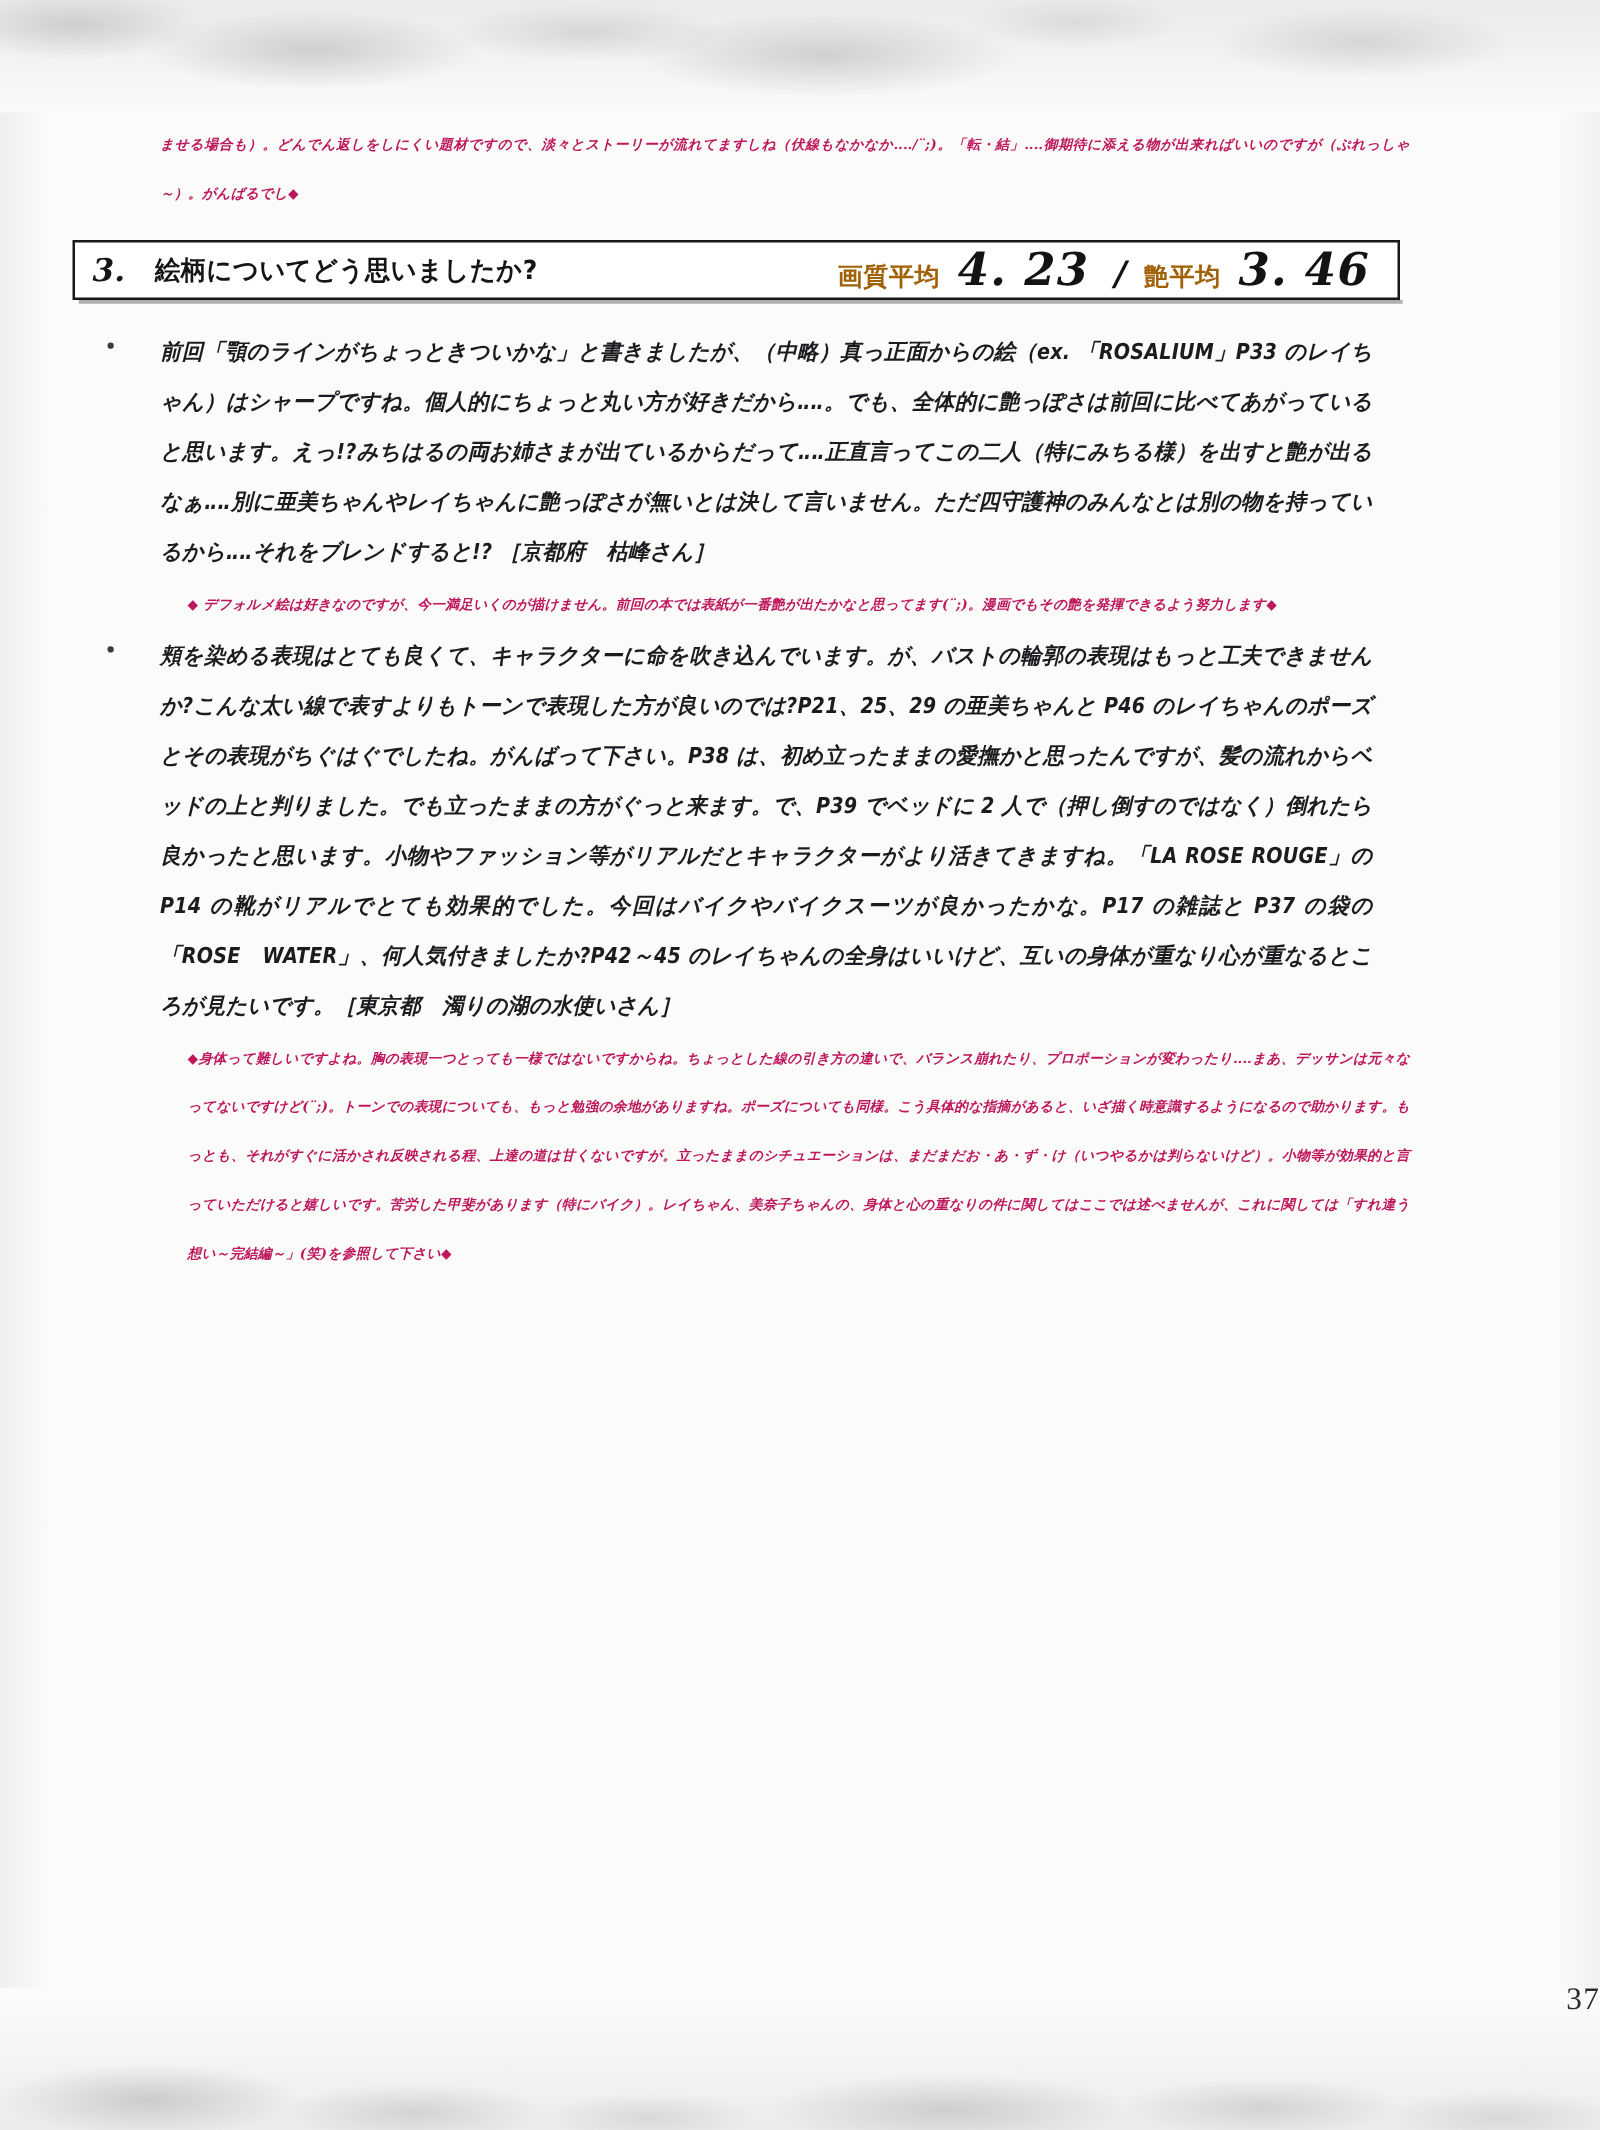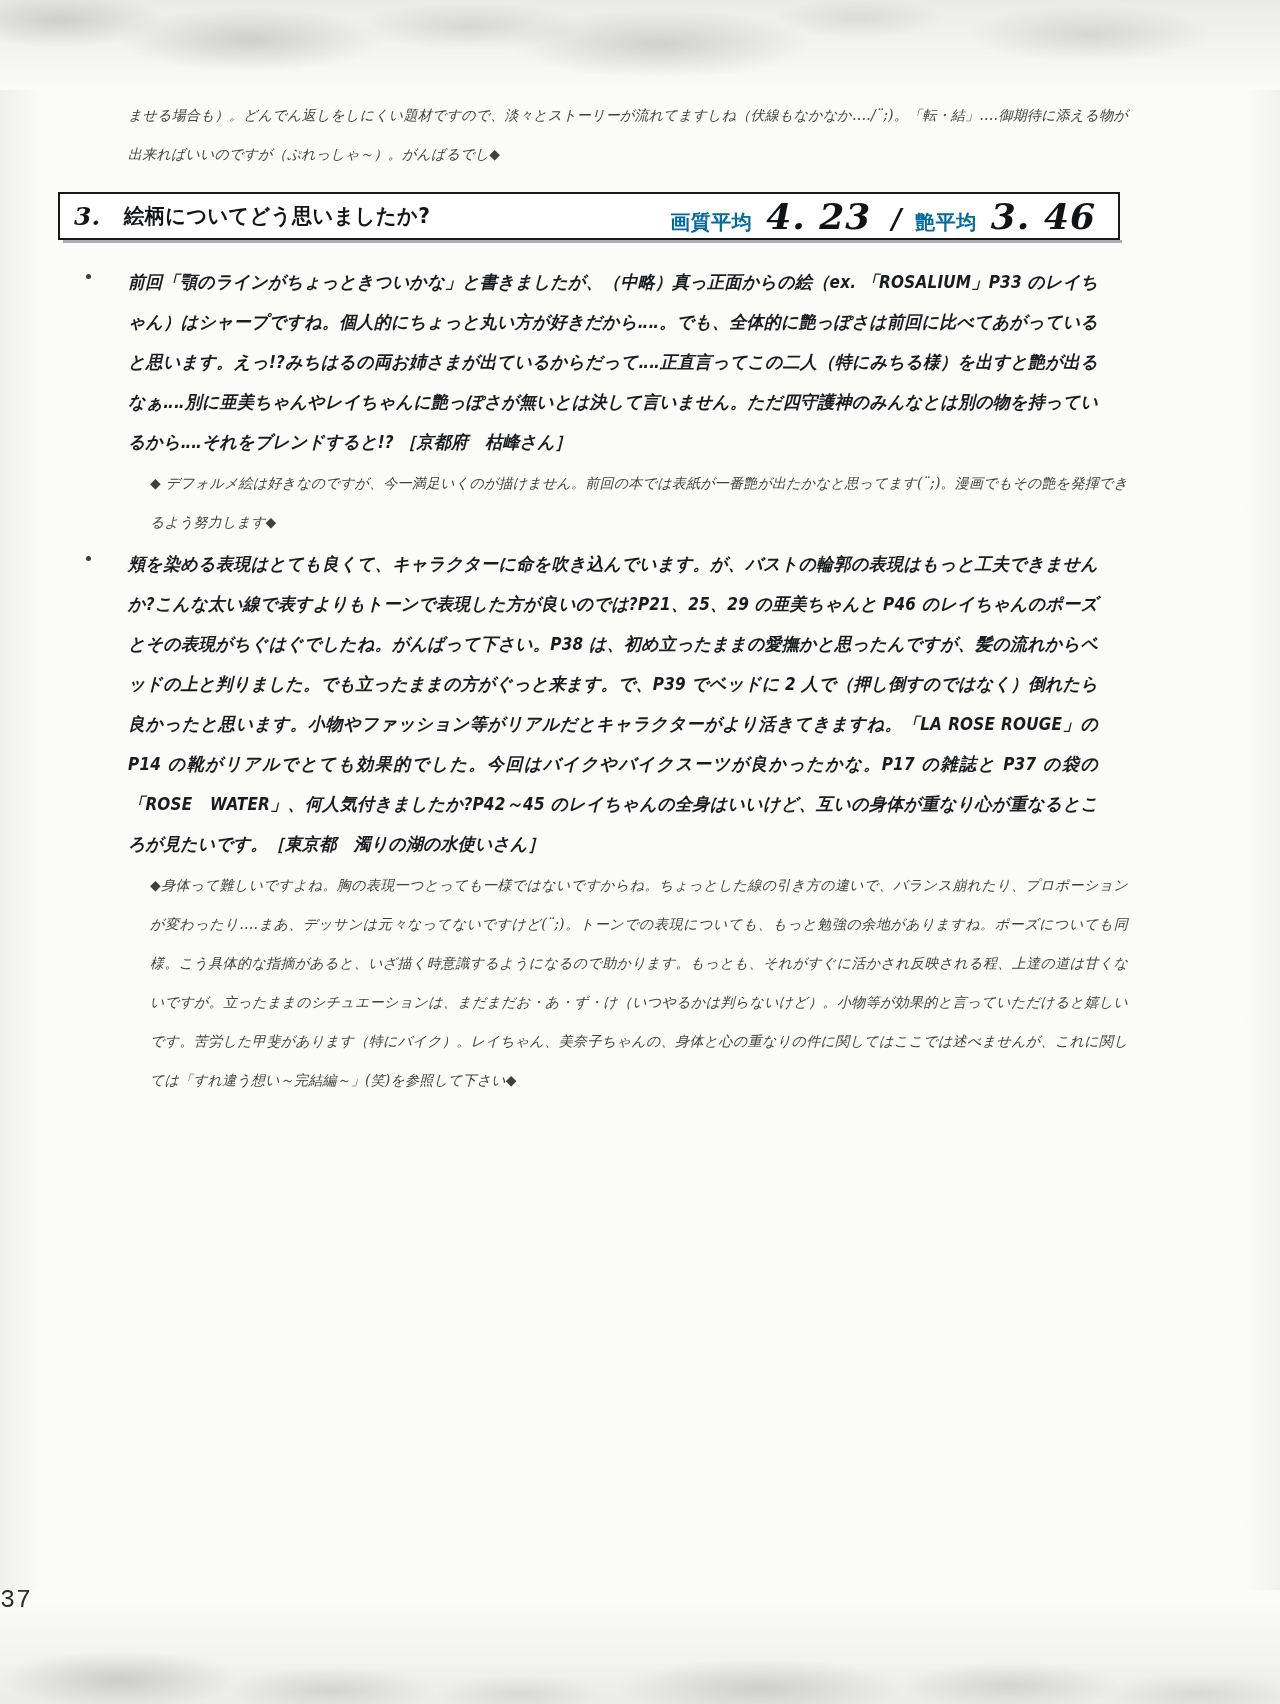--- a/index.html
+++ b/index.html
@@ -81,26 +81,26 @@
     font-family: "DejaVu Sans", "Liberation Sans", sans-serif;
     font-stretch: condensed;
     transform: scaleX(.97);
     transform-origin: left center;
     color: #1b1c1f;
     text-align: justify;
   }
 
   
   .reply-text {
-    font-size: 14px;
+    font-size: 11px;
     line-height: 39px;
     font-style: italic;
-    font-weight: 400;
-    font-family: "DejaVu Serif", "Liberation Serif", serif;
-    color: #404040;
+    font-weight: 700;
+    font-family: "DejaVu Serif", "Liberation Serif", serif;
+    color: #be185d;
     text-align: justify;
   }
 
   
   #intro-block {
     margin: 0 0 6px 70px;
     width: 1000px;
   }
 
   
@@ -144,21 +144,21 @@
   .sh-scores {
     margin-left: auto;
     margin-right: 16px;
     display: flex;
     align-items: baseline;
     white-space: nowrap;
   }
   .score-label {
     font-size: 20px;
     font-weight: bold;
-    color: #0369a1;
+    color: #a16207;
     letter-spacing: .5px;
   }
   .score-value {
     font-family: "DejaVu Serif", "Liberation Serif", serif;
     font-style: italic;
     font-weight: bold;
     font-size: 36px;
     color: #121315;
     margin: 0 6px 0 14px;
     letter-spacing: 1px;
@@ -195,22 +195,22 @@
     margin: 0 0 2px 92px;
     width: 978px;
   }
 
   
   #page-number {
     position: absolute;
     left: 0;
     right: 0;
     top: 1586px;
-    text-align: left;
-    font-family: Liberation Mono, monospace;
+    text-align: right;
+    font-family: Liberation Serif, serif;
     font-size: 25px;
     color: #2a2c2e;
     letter-spacing: 1px;
   }
 </style>
 </head>
 <body>
 
 <div id="page">
 

